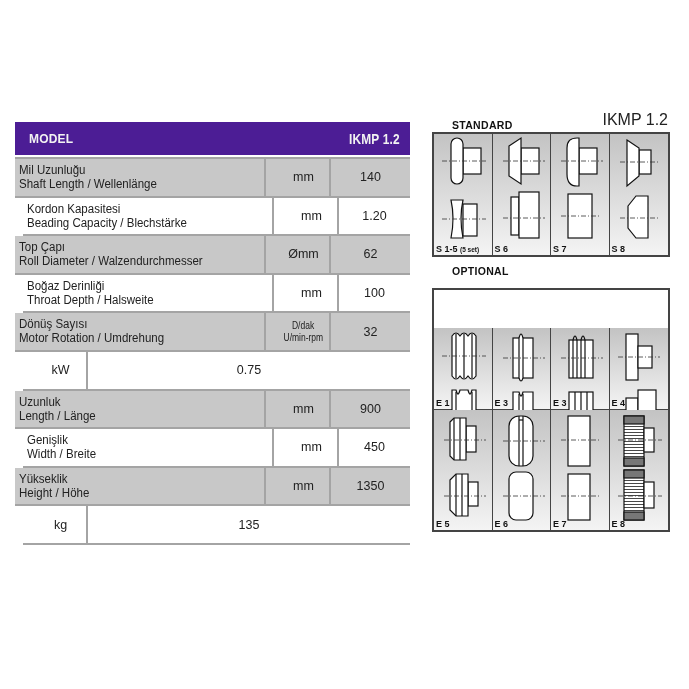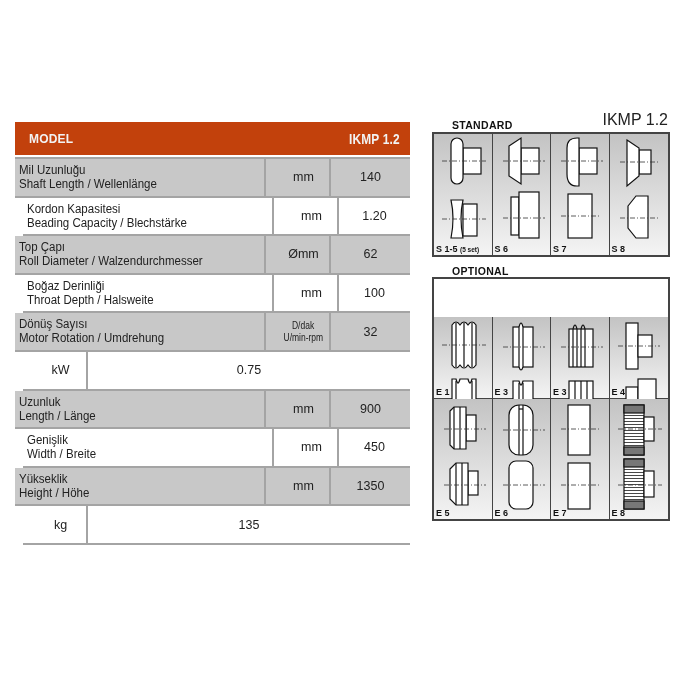--- a/index.html
+++ b/index.html
@@ -1,21 +1,21 @@
 <!DOCTYPE html>
 <html><head>
 <meta charset="utf-8">
 <style>
   html, body { margin:0; padding:0; background:#ffffff; }
   body { width:689px; height:689px; position:relative; overflow:hidden;
          font-family:"Liberation Sans", sans-serif; color:#222; }
 
   
   .spec { position:absolute; left:15px; top:122px; width:395px; }
-  .spec-header { height:33px; background:#c2410c; display:flex; align-items:center;
+  .spec-header { height:33px; background:#4c1d95; display:flex; align-items:center;
                  justify-content:space-between; padding:0 10px 0 14px; box-sizing:border-box;
                  color:#f2f2f2; font-weight:bold; font-size:13px; letter-spacing:0.2px; }
   .spec-header .model { font-size:12px; }
   .spec-header .mname { font-size:14px; transform:scaleX(0.85); transform-origin:right; }
   .spec-rows { margin-top:2px; border-top:2px solid #a4a4a4; }
   .row { display:flex; height:36.6px; border-bottom:2px solid #a4a4a4; box-sizing:content-box; }
   .row.g { background:#c8c8c8; }
   .row.w { background:#ffffff;margin-left:8px; }
   .c-label { width:251px; padding:4px 0 8px 4px; box-sizing:border-box; font-size:12.5px;
              line-height:14px; border-right:2px solid #a4a4a4; }
@@ -189,21 +189,21 @@
         </g>
         <g stroke="#333" stroke-width="0.8" stroke-dasharray="5,2,1,2">
           <line x1="10" y1="28" x2="50" y2="28"></line>
             <line x1="10" y1="84" x2="48" y2="84"></line>
         </g>
       </svg>
       <div class="cell-label">S 8</div>
     </div>
   </div>
 
-  <div style="position:relative;height:20px;">
+  <div style="position:relative;height:31px;">
     <div class="sec-title" style="position:absolute;left:0;top:8px;">OPTIONAL</div>
   </div>
   <div class="frame" style="height:240px;grid-template-rows:1fr 1fr;">
 
     <div class="cell toprow">
       <svg width="59" height="118" viewBox="0 0 59 118">
         <g fill="#fff" stroke="#111" stroke-width="1.2">
           <path d="M18 8 Q22 2 26 8 Q30 2 34 8 Q38 2 42 8 L42 48 Q38 54 34 48 Q30 54 26 48 Q22 54 18 48 Z"></path>
           <line x1="22" y1="6" x2="22" y2="50"></line>
             <line x1="30" y1="6" x2="30" y2="50"></line>

